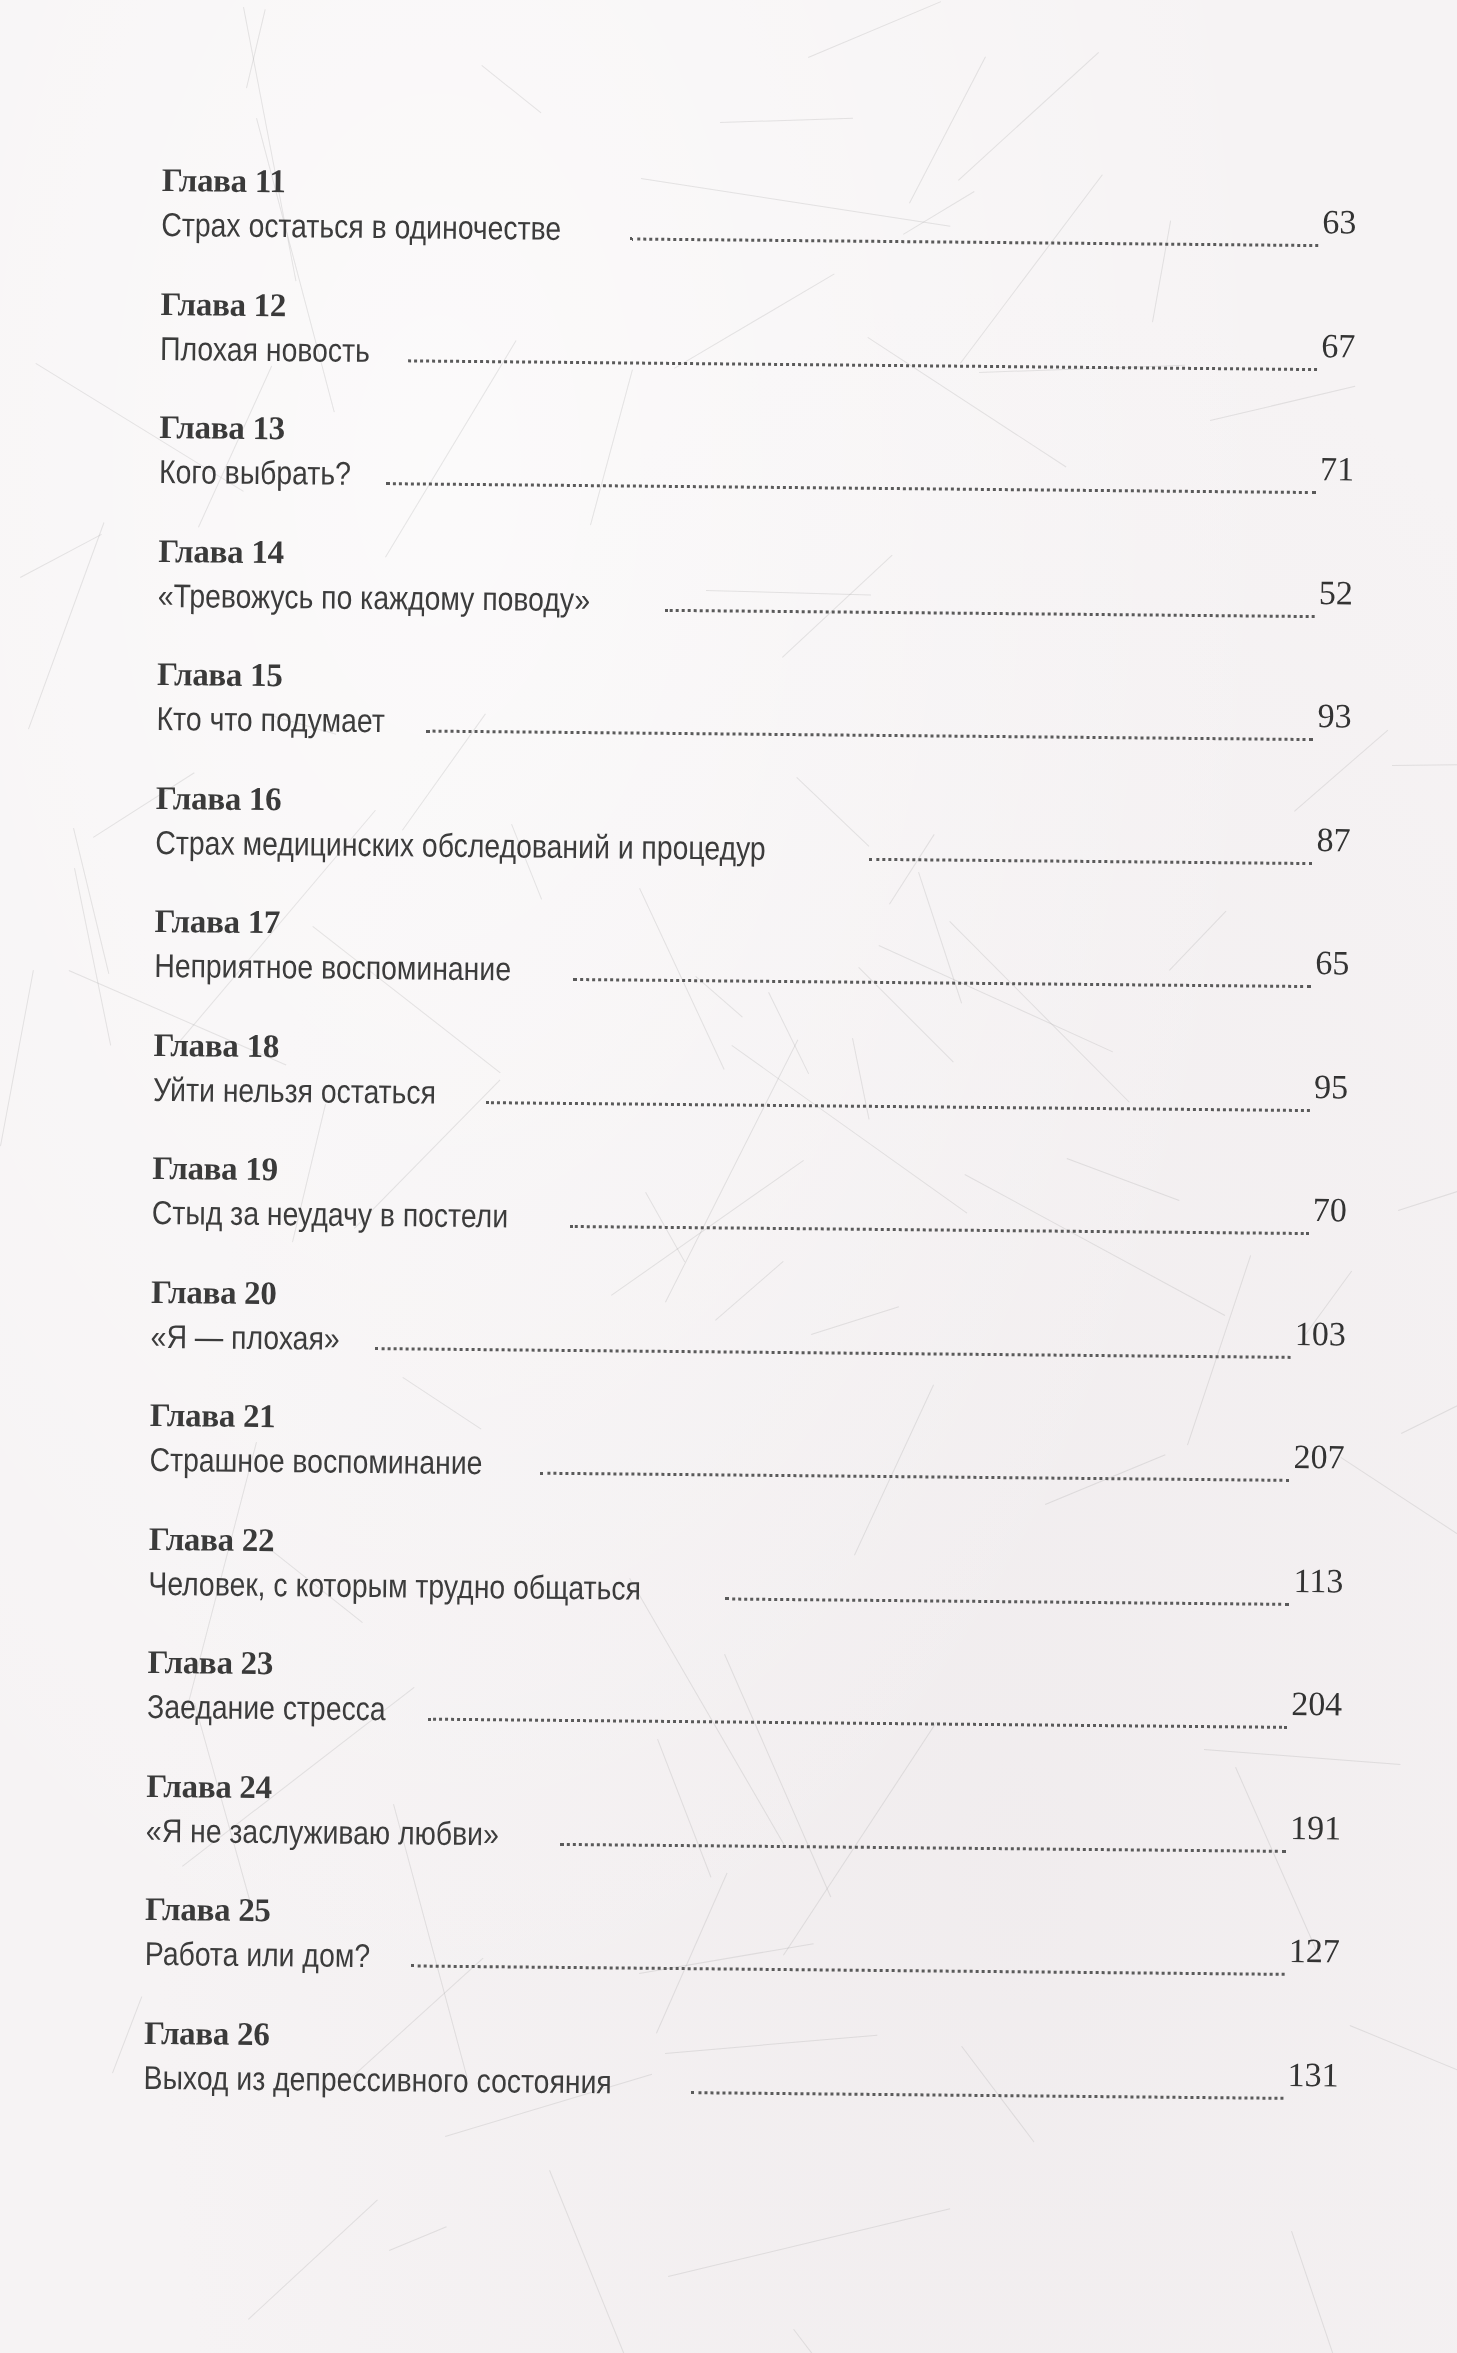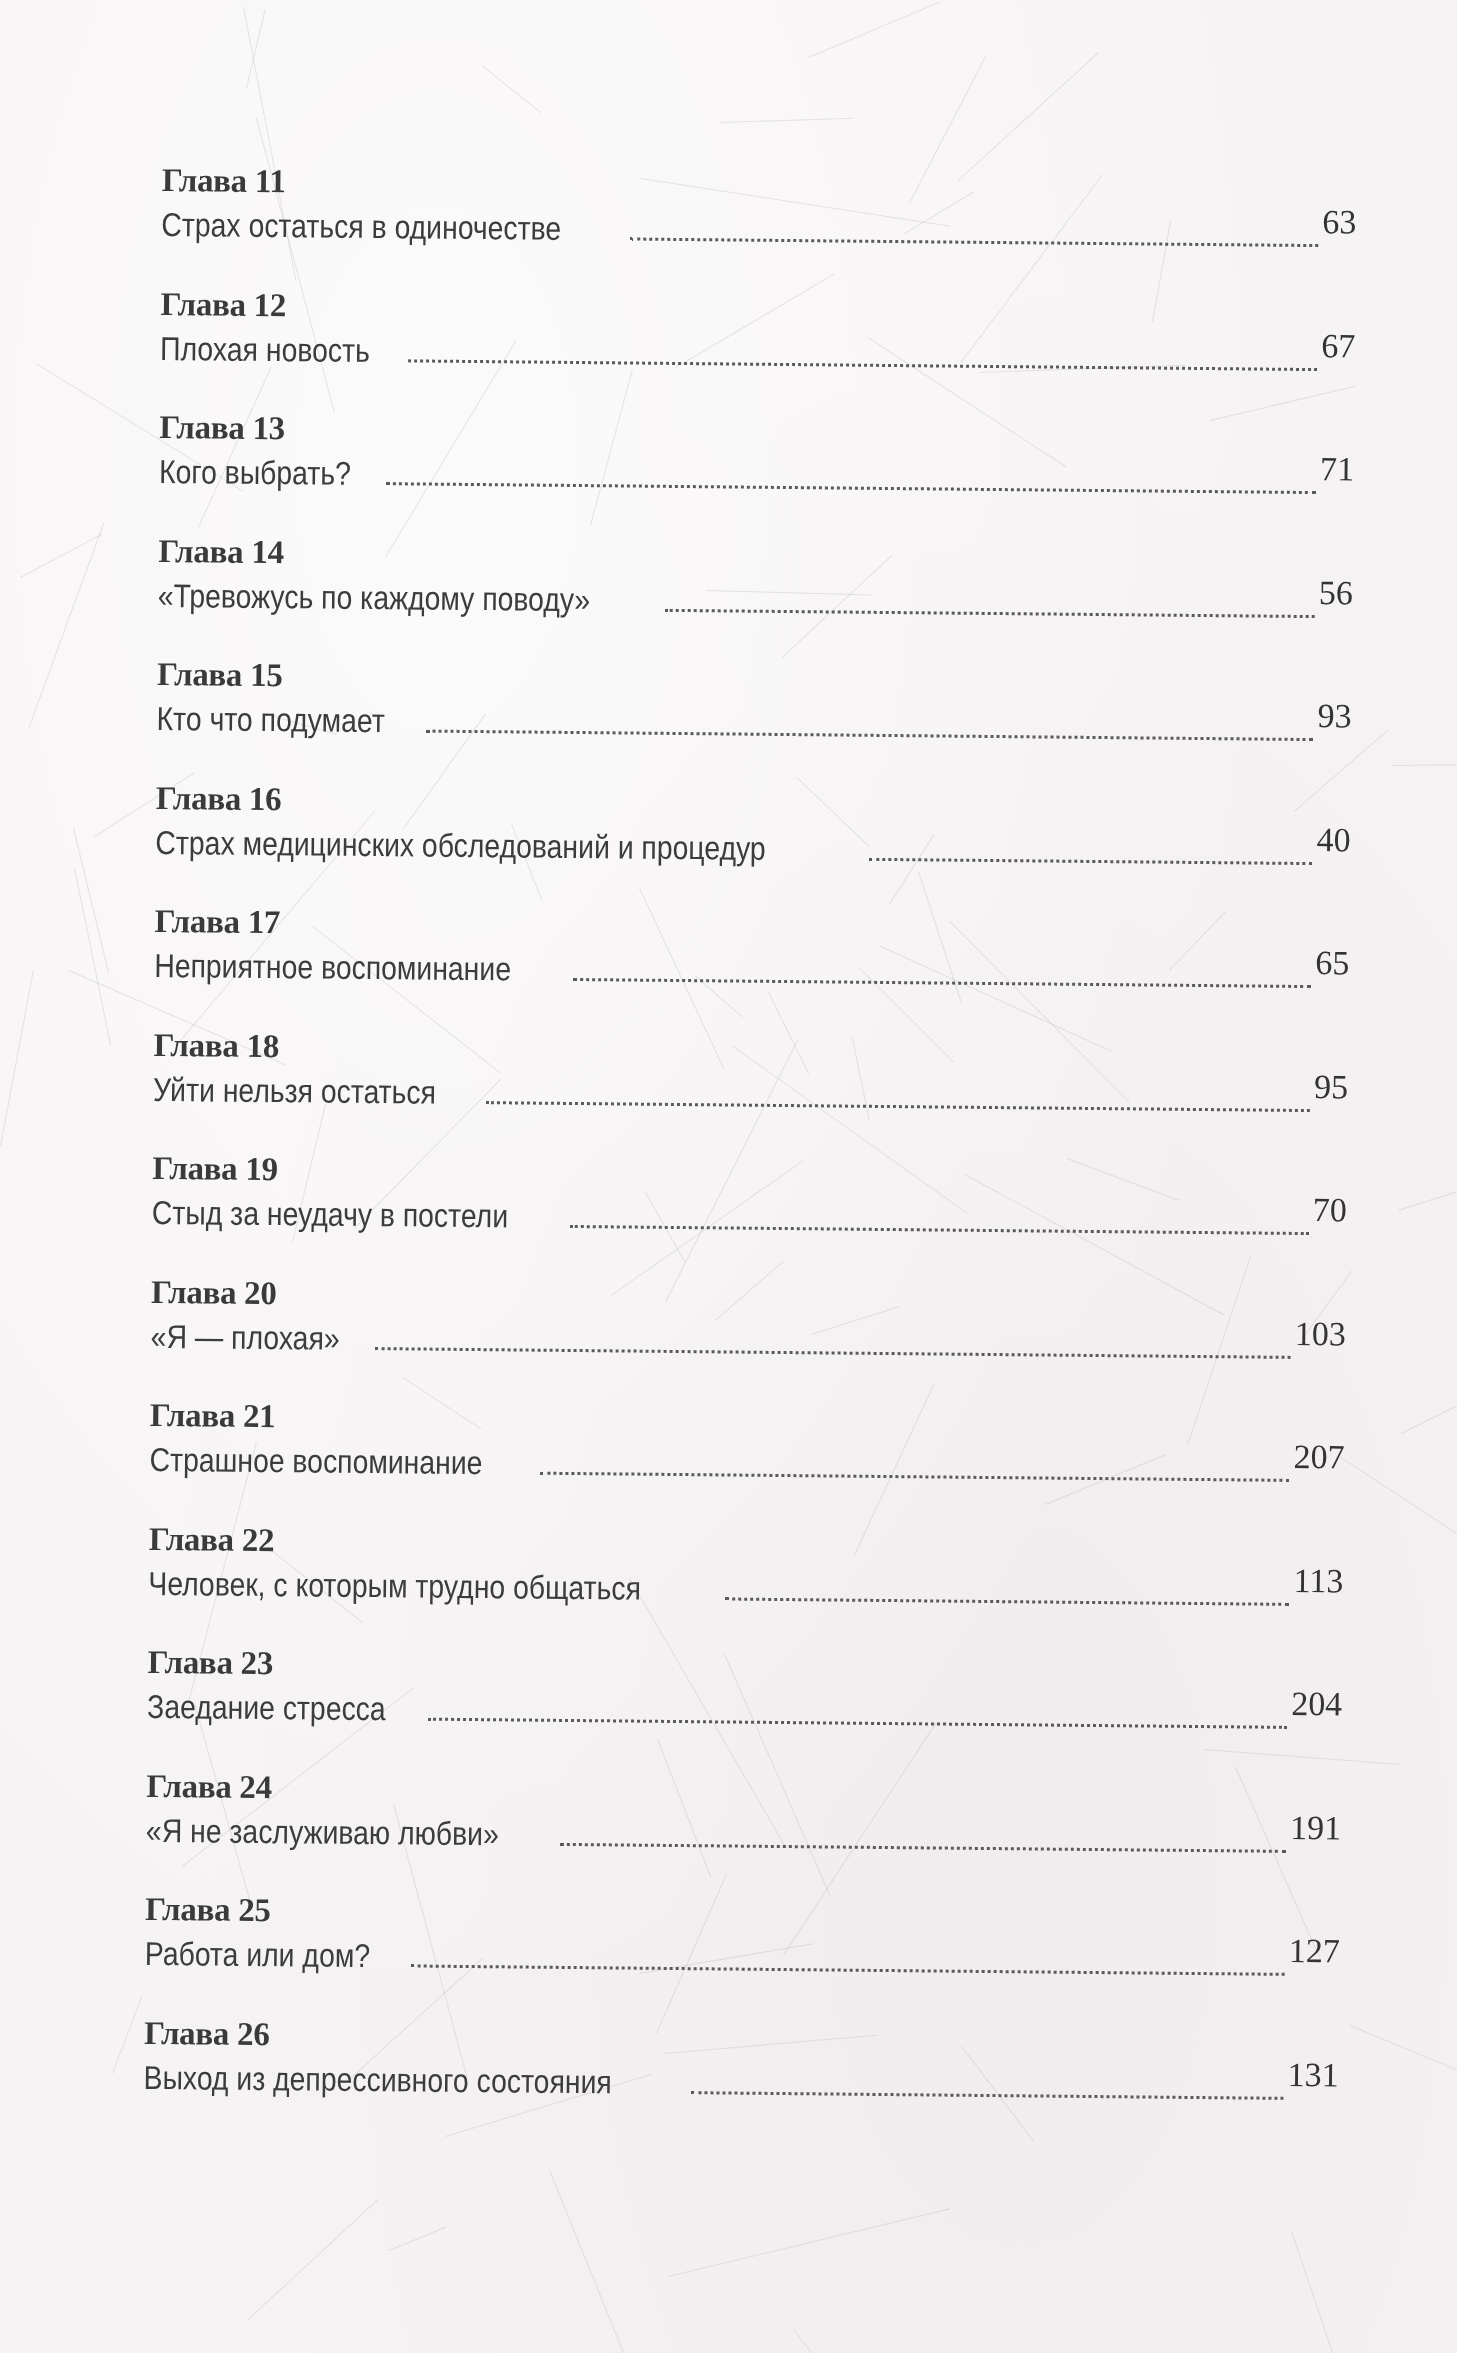--- a/index.html
+++ b/index.html
@@ -201,37 +201,37 @@
       <span class="title-text">Кого выбрать?</span>
       <span class="leader"></span>
       <span class="page-num">71</span>
     </div>
   </div>
   <div class="entry">
     <span class="chapter-label">Глава 14</span>
     <div class="title-line">
       <span class="title-text">«Тревожусь по каждому поводу»</span>
       <span class="leader"></span>
-      <span class="page-num">56</span>
+      <span class="page-num">52</span>
     </div>
   </div>
   <div class="entry">
     <span class="chapter-label">Глава 15</span>
     <div class="title-line">
       <span class="title-text">Кто что подумает</span>
       <span class="leader"></span>
       <span class="page-num">93</span>
     </div>
   </div>
   <div class="entry">
     <span class="chapter-label">Глава 16</span>
     <div class="title-line">
       <span class="title-text">Страх медицинских обследований и процедур</span>
       <span class="leader"></span>
-      <span class="page-num">40</span>
+      <span class="page-num">87</span>
     </div>
   </div>
   <div class="entry">
     <span class="chapter-label">Глава 17</span>
     <div class="title-line">
       <span class="title-text">Неприятное воспоминание</span>
       <span class="leader"></span>
       <span class="page-num">65</span>
     </div>
   </div>

